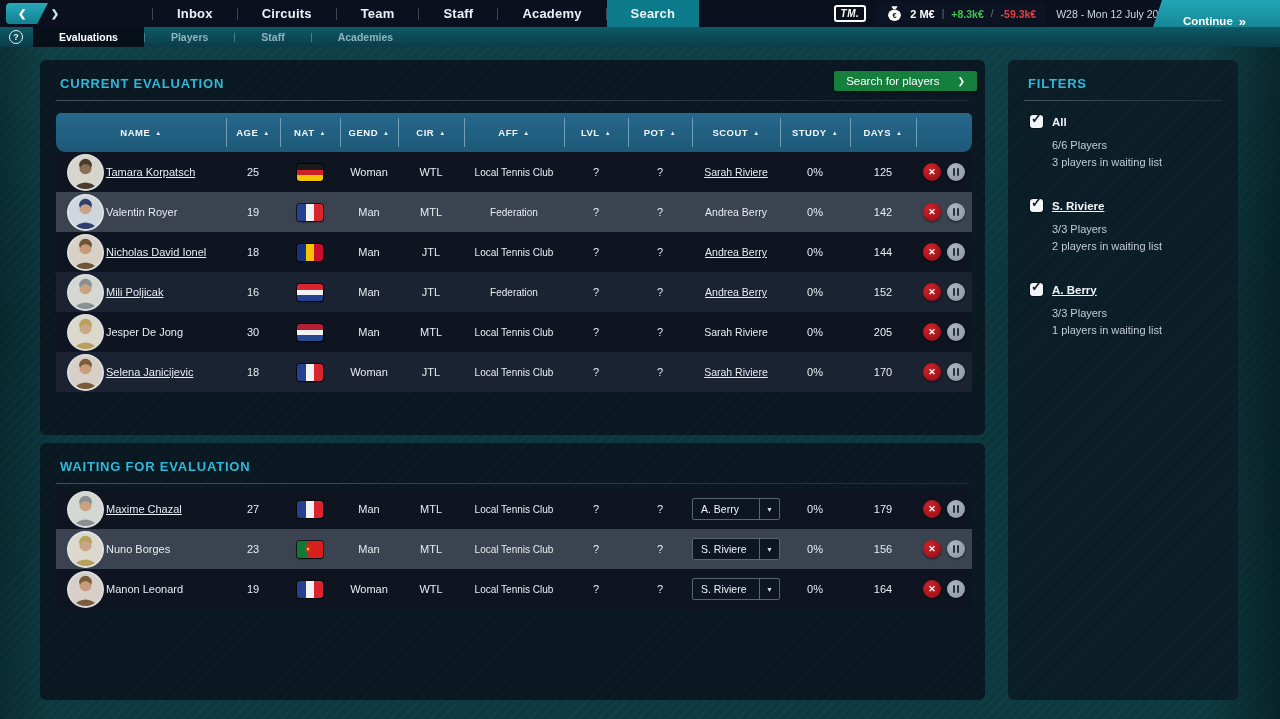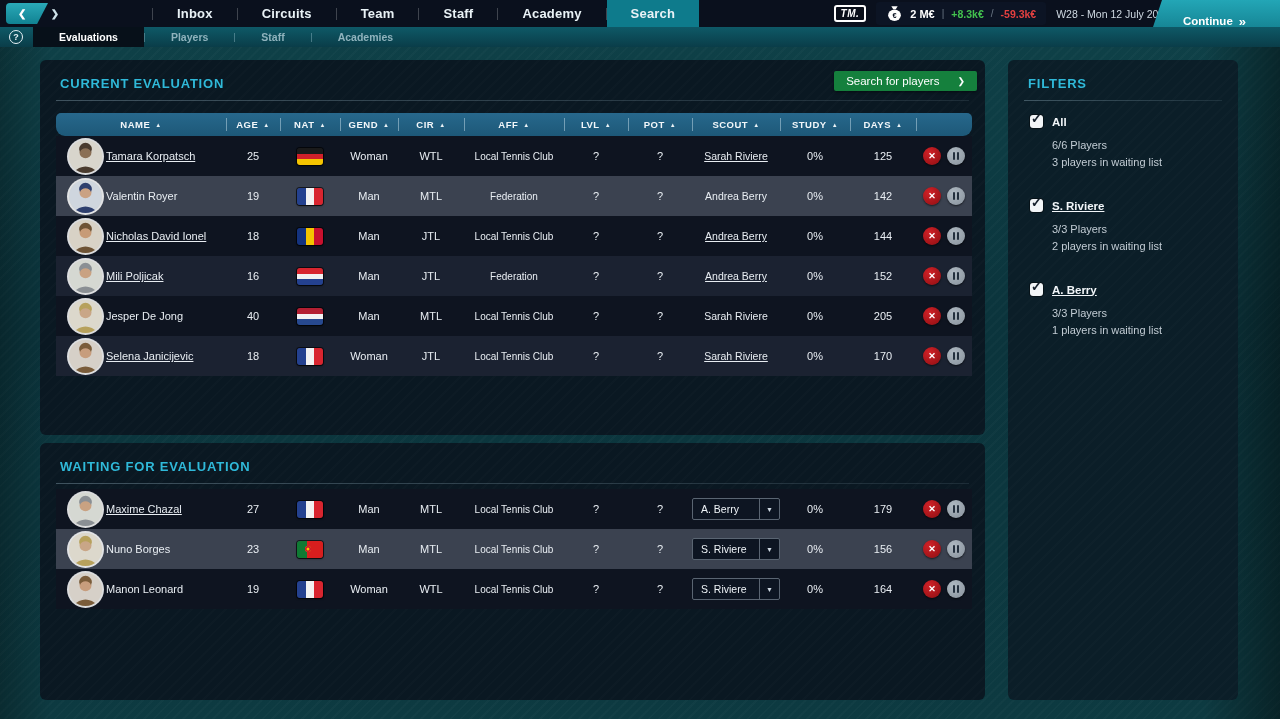--- a/index.html
+++ b/index.html
@@ -70,21 +70,21 @@
   .panel-rule{ height:1px; background:linear-gradient(90deg, rgba(160,190,205,0.35), rgba(160,190,205,0.12));
     margin:0 16px; }
   .search-players-btn{ position:absolute; right:8px; top:11px; background:#15803d; border:none;
     color:#fff; font-size:11.5px; padding:4px 12px; border-radius:2px; display:flex; align-items:center; gap:18px;
     cursor:pointer; box-shadow:0 1px 3px rgba(0,0,0,0.5); z-index:2; }
   .search-players-chev{ font-size:9px; }
 
   
   .table-wrap{ position:absolute; left:16px; top:53px; width:916px; z-index:2; }
   .thead{ display:grid; grid-template-columns:170px 54px 60px 58px 66px 100px 64px 64px 88px 70px 66px 56px;
-    height:23px; background:linear-gradient(180deg,#27688c,#1d5878); border-radius:5px 5px 9px 9px;
+    height:39px; background:linear-gradient(180deg,#27688c,#1d5878); border-radius:5px 5px 9px 9px;
     align-items:center; }
   .hcell{ position:relative; display:flex; align-items:center; justify-content:center; gap:5px;
     color:#f2f7fa; font-size:9.5px; font-weight:bold; letter-spacing:0.5px; height:100%; cursor:pointer; }
   .hcell:not(:first-child)::before{ content:""; position:absolute; left:0; top:5px; bottom:5px; width:1px;
     background:rgba(215,235,245,0.45); }
   .sort-arrow{ font-size:6px; color:#e9f2f6; }
   .trow{ display:grid; grid-template-columns:50px 120px 54px 60px 58px 66px 100px 64px 64px 88px 70px 66px 56px;
     height:40px; align-items:center; background:#0e1420; }
   .trow.alt{ background:#1b2231; }
   .trow.hl{ background:#3b4250; }
@@ -397,21 +397,21 @@
     <svg viewBox="0 0 36 36" width="33" height="33">
       <rect width="36" height="36" fill="#dcd8cc"></rect>
       <circle cx="18" cy="13.5" r="6.5" fill="#c9a687"></circle>
       <path d="M4 36 Q18 22 32 36 Z" fill="#b7a15c"></path>
       <path d="M11 10 a7 7 0 0 1 14 0 l-1 3 a6.5 6.5 0 0 0 -12 0 Z" fill="#b7a15c"></path>
     </svg></span>
             </div>
     <div class="cell name-cell">
               <span class="">Jesper De Jong</span>
             </div>
-    <div class="cell">40</div>
+    <div class="cell">30</div>
     <div class="cell">
               <span class="flag" style="background:linear-gradient(180deg,#b31f32 33.4%,#f2f2f2 33.4% 66.7%,#27498f 66.7%)"></span>
             </div>
     <div class="cell">Man</div>
     <div class="cell">MTL</div>
     <div class="cell" style="font-size:10px;">Local Tennis Club</div>
     <div class="cell">?</div>
     <div class="cell">?</div>
     <div class="cell">
               <span class="" style="font-size:10.5px;">Sarah Riviere</span>

